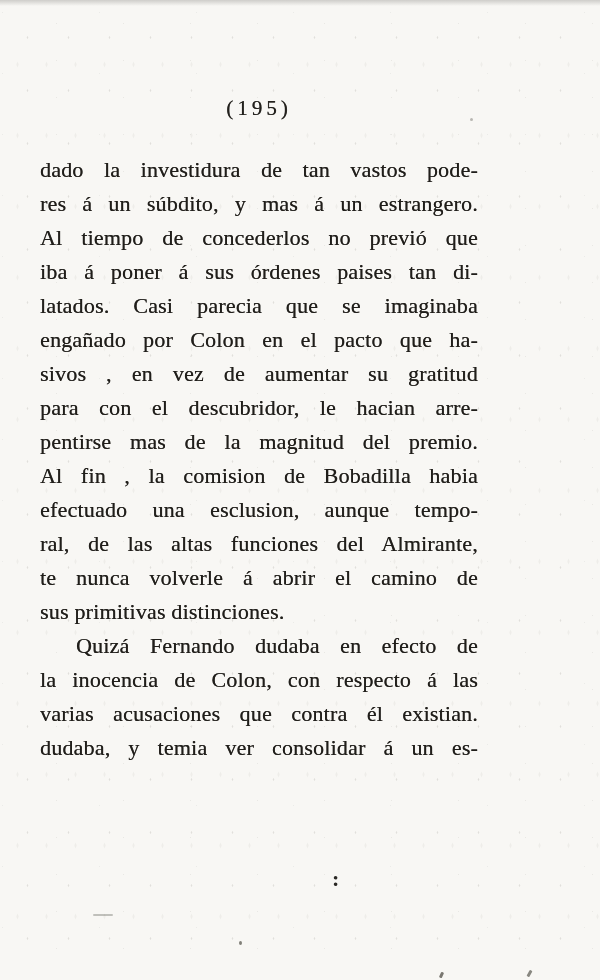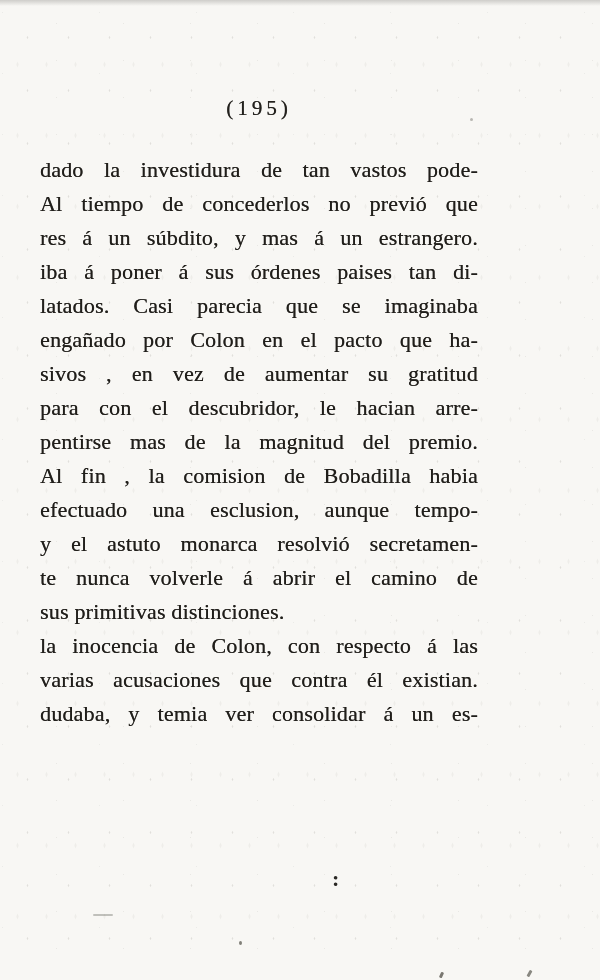--- a/index.html
+++ b/index.html
@@ -91,33 +91,34 @@
 </head>
 <body>
 
 <div class="paper"></div>
 <div class="top-edge"></div>
 
 <div class="page-number">(195)</div>
 
 <div class="text-block">
   <div class="line">dado la investidura de tan vastos pode-</div>
+  <div class="line">res á un súbdito, y mas á un estrangero.</div>
   <div class="line">Al tiempo de concederlos no previó que</div>
-  <div class="line">res á un súbdito, y mas á un estrangero.</div>
   <div class="line">iba á poner á sus órdenes paises tan di-</div>
   <div class="line">latados. Casi parecia que se imaginaba</div>
   <div class="line">engañado por Colon en el pacto que ha-</div>
   <div class="line">sivos , en vez de aumentar su gratitud</div>
   <div class="line">para con el descubridor, le hacian arre-</div>
   <div class="line">pentirse mas de la magnitud del premio.</div>
   <div class="line">Al fin , la comision de Bobadilla habia</div>
   <div class="line">efectuado una esclusion, aunque tempo-</div>
-  <div class="line">y el astuto monarca resolvió secretamen-</div>
+  <div class="line">ral, de las altas funciones del Almirante,</div>
   <div class="line">te nunca volverle á abrir el camino de</div>
   <div class="line para-end">sus primitivas distinciones.</div>
+  <div class="line indent">Quizá Fernando dudaba en efecto de</div>
   <div class="line">la inocencia de Colon, con respecto á las</div>
   <div class="line">varias acusaciones que contra él existian.</div>
   <div class="line">dudaba, y temia ver consolidar á un es-</div>
 </div>
 
 <div class="catchword">:</div>
 
 <div class="speck dash"></div>
 <div class="speck dot-a"></div>
 <div class="speck dot-b"></div>

